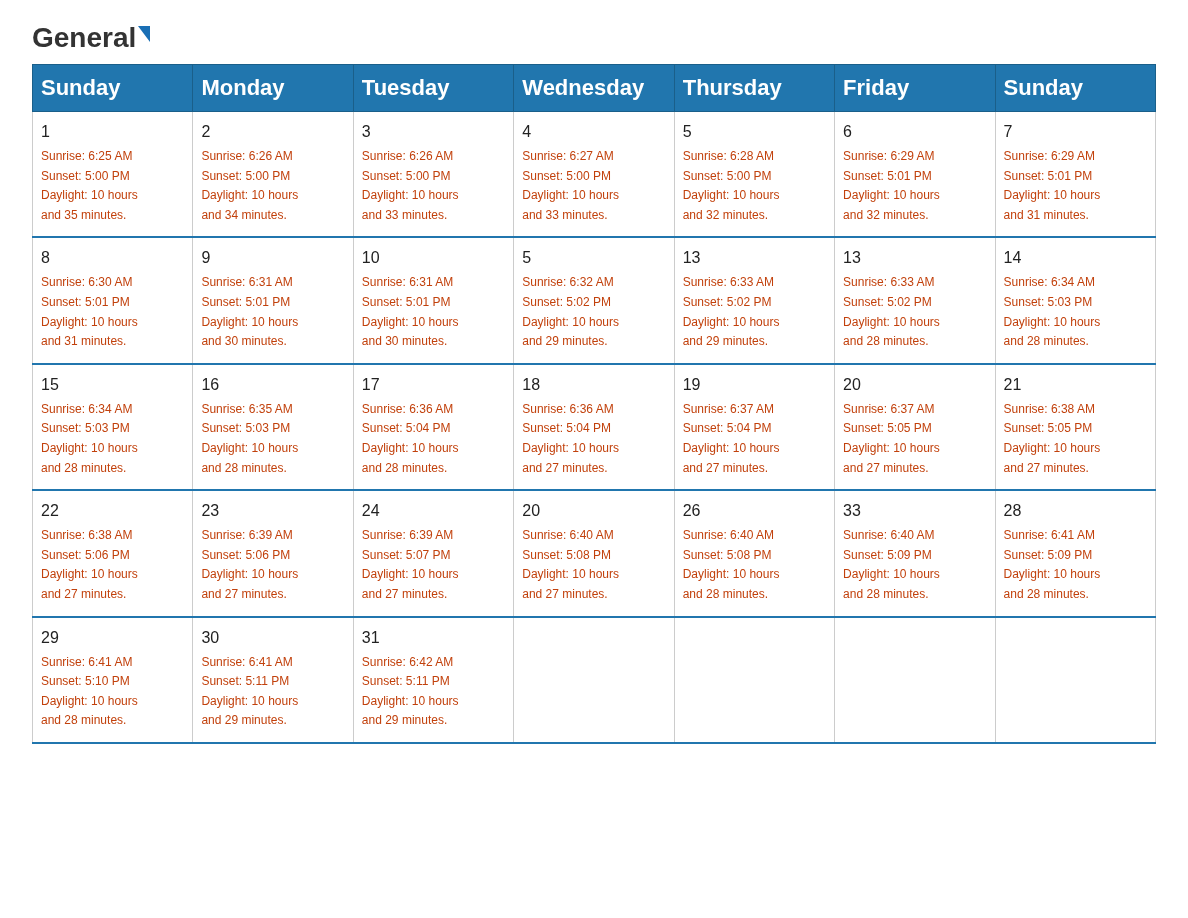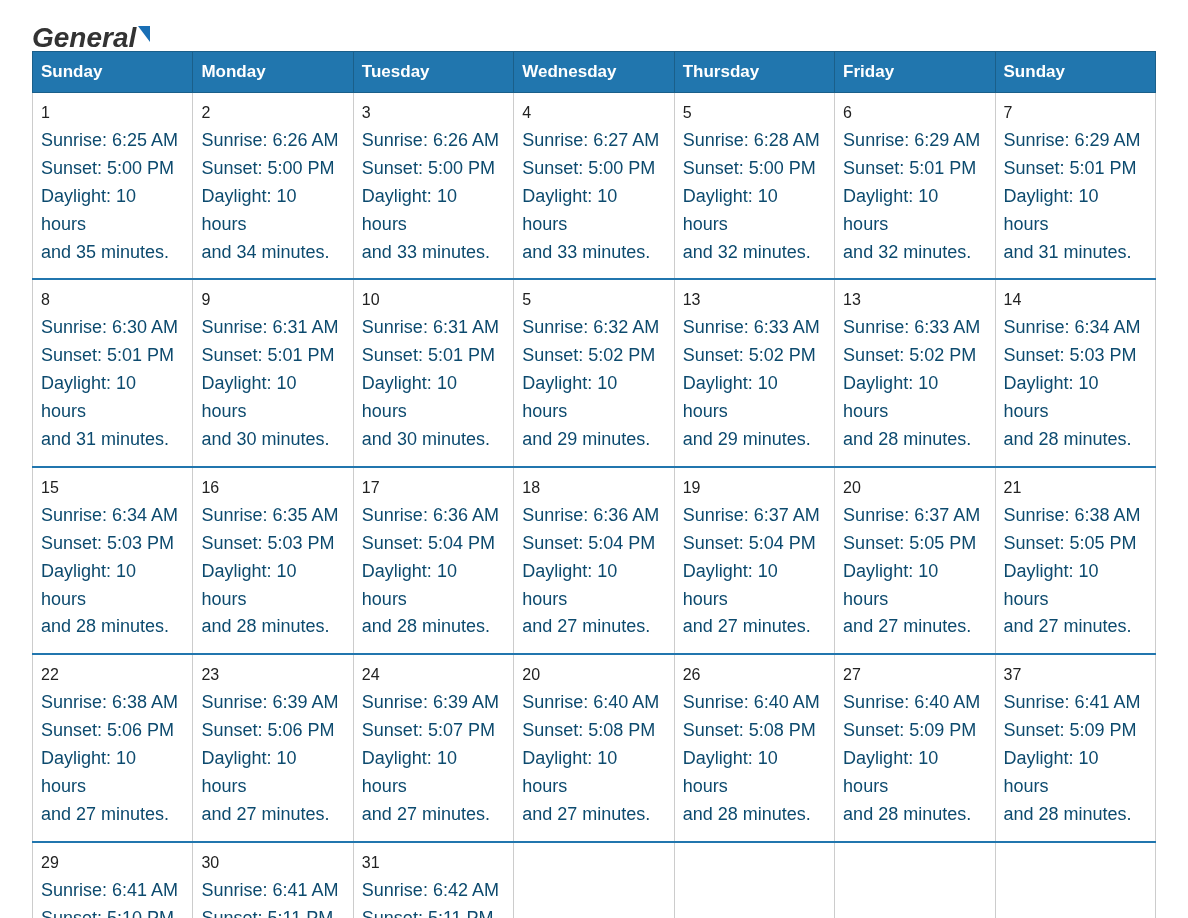--- a/index.html
+++ b/index.html
@@ -7,22 +7,21 @@
       font-family: Arial, sans-serif;
       background: #fff;
       padding: 24px 32px;
       width: 1188px;
       min-height: 918px;
     }
     .header {
       display: flex;
       justify-content: space-between;
       align-items: flex-end;
-      margin-bottom: 3px;
-      font-style: italic;
+      margin-bottom: 16px;
     }
     .logo {
       display: flex;
       flex-direction: column;
       align-items: flex-start;
     }
     .logo-text {
       font-size: 28px;
       font-weight: bold;
       color: #333;
@@ -50,21 +49,21 @@
       margin-top: 4px;
     }
     table {
       width: 100%;
       border-collapse: collapse;
       table-layout: fixed;
     }
     thead th {
       background-color: #2176ae;
       color: #fff;
-      font-size: 17px;
+      font-size: 22px;
       font-weight: bold;
       padding: 10px 8px;
       text-align: left;
       border: 1px solid #1a5f8a;
     }
     tbody td {
       vertical-align: top;
       padding: 8px 8px 12px 8px;
       border: 1px solid #ccc;
       font-size: 13px;
@@ -77,22 +76,22 @@
       border-bottom: 2px solid #2176ae;
     }
     .day-number {
       font-size: 16px;
       font-weight: normal;
       color: #222;
       display: block;
       margin-bottom: 2px;
     }
     .day-info {
-      font-size: 18px;
-      color: #0c4a6e;
+      font-size: 12px;
+      color: #c2410c;
       line-height: 1.55;
     }
     .empty-cell {
       background: #fff;
     }
   </style>
 </head>
 <body>
 
 <div class="header">
@@ -174,23 +173,23 @@
         <td><span class="day-number">22</span>
 <span class="day-info">Sunrise: 6:38 AM<br>Sunset: 5:06 PM<br>Daylight: 10 hours<br>and 27 minutes.</span></td>
         <td><span class="day-number">23</span>
 <span class="day-info">Sunrise: 6:39 AM<br>Sunset: 5:06 PM<br>Daylight: 10 hours<br>and 27 minutes.</span></td>
         <td><span class="day-number">24</span>
 <span class="day-info">Sunrise: 6:39 AM<br>Sunset: 5:07 PM<br>Daylight: 10 hours<br>and 27 minutes.</span></td>
         <td><span class="day-number">20</span>
 <span class="day-info">Sunrise: 6:40 AM<br>Sunset: 5:08 PM<br>Daylight: 10 hours<br>and 27 minutes.</span></td>
         <td><span class="day-number">26</span>
 <span class="day-info">Sunrise: 6:40 AM<br>Sunset: 5:08 PM<br>Daylight: 10 hours<br>and 28 minutes.</span></td>
-        <td><span class="day-number">27</span>
+        <td><span class="day-number">33</span>
 <span class="day-info">Sunrise: 6:40 AM<br>Sunset: 5:09 PM<br>Daylight: 10 hours<br>and 28 minutes.</span></td>
-        <td><span class="day-number">37</span>
+        <td><span class="day-number">28</span>
 <span class="day-info">Sunrise: 6:41 AM<br>Sunset: 5:09 PM<br>Daylight: 10 hours<br>and 28 minutes.</span></td>
       </tr>
       <tr>
         <td><span class="day-number">29</span>
 <span class="day-info">Sunrise: 6:41 AM<br>Sunset: 5:10 PM<br>Daylight: 10 hours<br>and 28 minutes.</span></td>
         <td><span class="day-number">30</span>
 <span class="day-info">Sunrise: 6:41 AM<br>Sunset: 5:11 PM<br>Daylight: 10 hours<br>and 29 minutes.</span></td>
         <td><span class="day-number">31</span>
 <span class="day-info">Sunrise: 6:42 AM<br>Sunset: 5:11 PM<br>Daylight: 10 hours<br>and 29 minutes.</span></td>
         <td class="empty-cell"></td>

